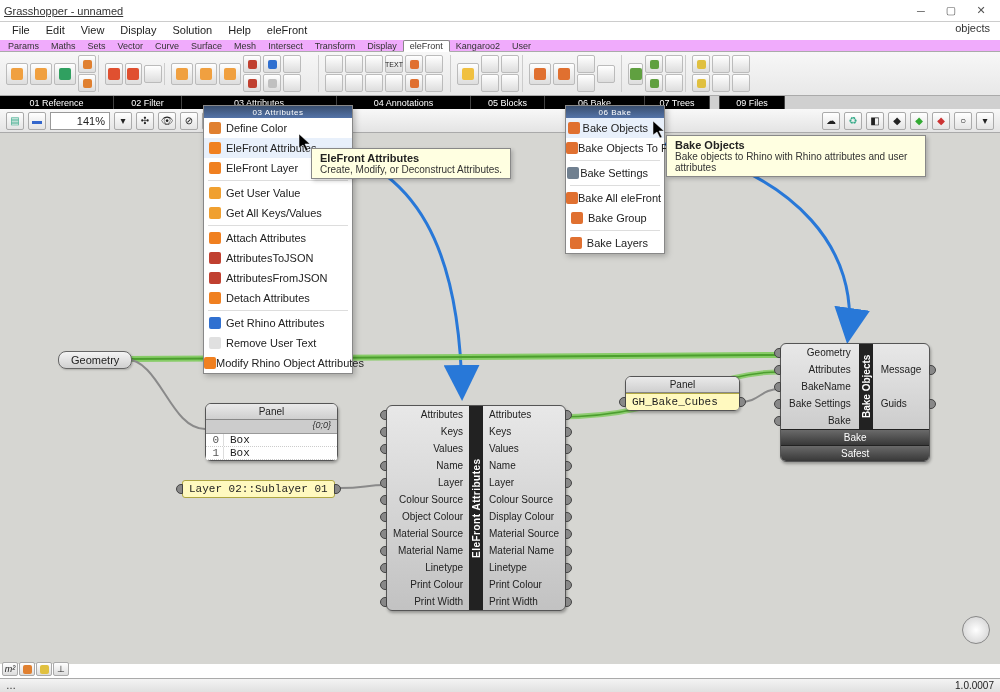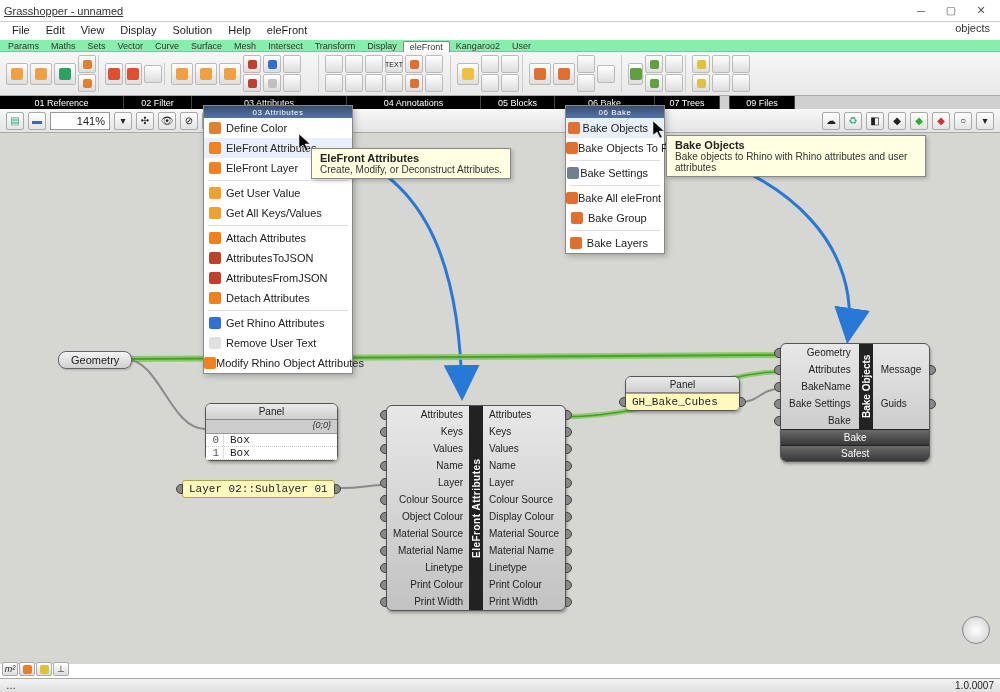--- a/index.html
+++ b/index.html
@@ -11,21 +11,21 @@
 .titlebar .winbtns { display: flex; gap: 0; }
 .titlebar .winbtn { width: 30px; height: 20px; display: flex; align-items: center; justify-content: center; color: #555; cursor: pointer; }
 
 
 .menubar { height: 18px; background: #fff; display: flex; align-items: flex-start; padding: 0 4px; gap: 0; }
 .menubar .menuitem { padding: 2px 8px; cursor: pointer; }
 .menubar .spacer { flex: 1; }
 .menubar .docname { font-size: 11px; color: #333; padding-right: 6px; }
 
 
-.catrow { height: 12px; background: #86efac; display: flex; align-items: center; gap: 0; padding: 0 2px; border-bottom: 1px solid #aaa; }
+.catrow { height: 12px; background: #f0abfc; display: flex; align-items: flex-end; gap: 0; padding: 0 2px; border-bottom: 1px solid #aaa; }
 .catrow .cat { font-size: 9px; padding: 0 6px; color: #333; cursor: pointer; }
 .catrow .cat.active { border: 1px solid #888; border-bottom: 1px solid #fff; border-radius: 2px 2px 0 0; background: #fff; position: relative; top: 1px; }
 
 
 .ribbon { height: 44px; background: linear-gradient(#f7f7f7,#e8e8e8); border-bottom: 1px solid #aaa; display: flex; align-items: center; padding: 2px 4px; gap: 4px; position: relative; }
 .ribbon-group { display: flex; gap: 2px; align-items: center; padding: 0 2px; border-right: 1px solid #ccc; }
 .ribbon-icon { width: 22px; height: 22px; background: linear-gradient(#fff,#ddd); border: 1px solid #bbb; border-radius: 2px; display: flex; align-items: center; justify-content: center; }
 .ribbon-icon-sm { width: 18px; height: 18px; }
 .ribbon-stack { display: flex; flex-direction: column; gap: 1px; }
 
@@ -309,21 +309,21 @@
         <div class="ribbon-icon ribbon-icon-sm"></div>
       </div>
     <div class="ribbon-stack">
         <div class="ribbon-icon ribbon-icon-sm"></div>
         <div class="ribbon-icon ribbon-icon-sm"></div>
       </div>
   </div>
 </div>
 
 <div class="paneltabs">
-  <div class="paneltab" style="width:124px">01 Reference</div>
+  <div class="paneltab" style="width:114px">01 Reference</div>
   <div class="paneltab" style="width:68px">02 Filter</div>
   <div class="paneltab" style="width:155px">03 Attributes</div>
   <div class="paneltab" style="width:134px">04 Annotations</div>
   <div class="paneltab" style="width:74px">05 Blocks</div>
   <div class="paneltab" style="width:100px">06 Bake</div>
   <div class="paneltab" style="width:65px">07 Trees</div>
   <div class="paneltab gap" style="width:10px"></div>
   <div class="paneltab" style="width:65px">09 Files</div>
 </div>
 

